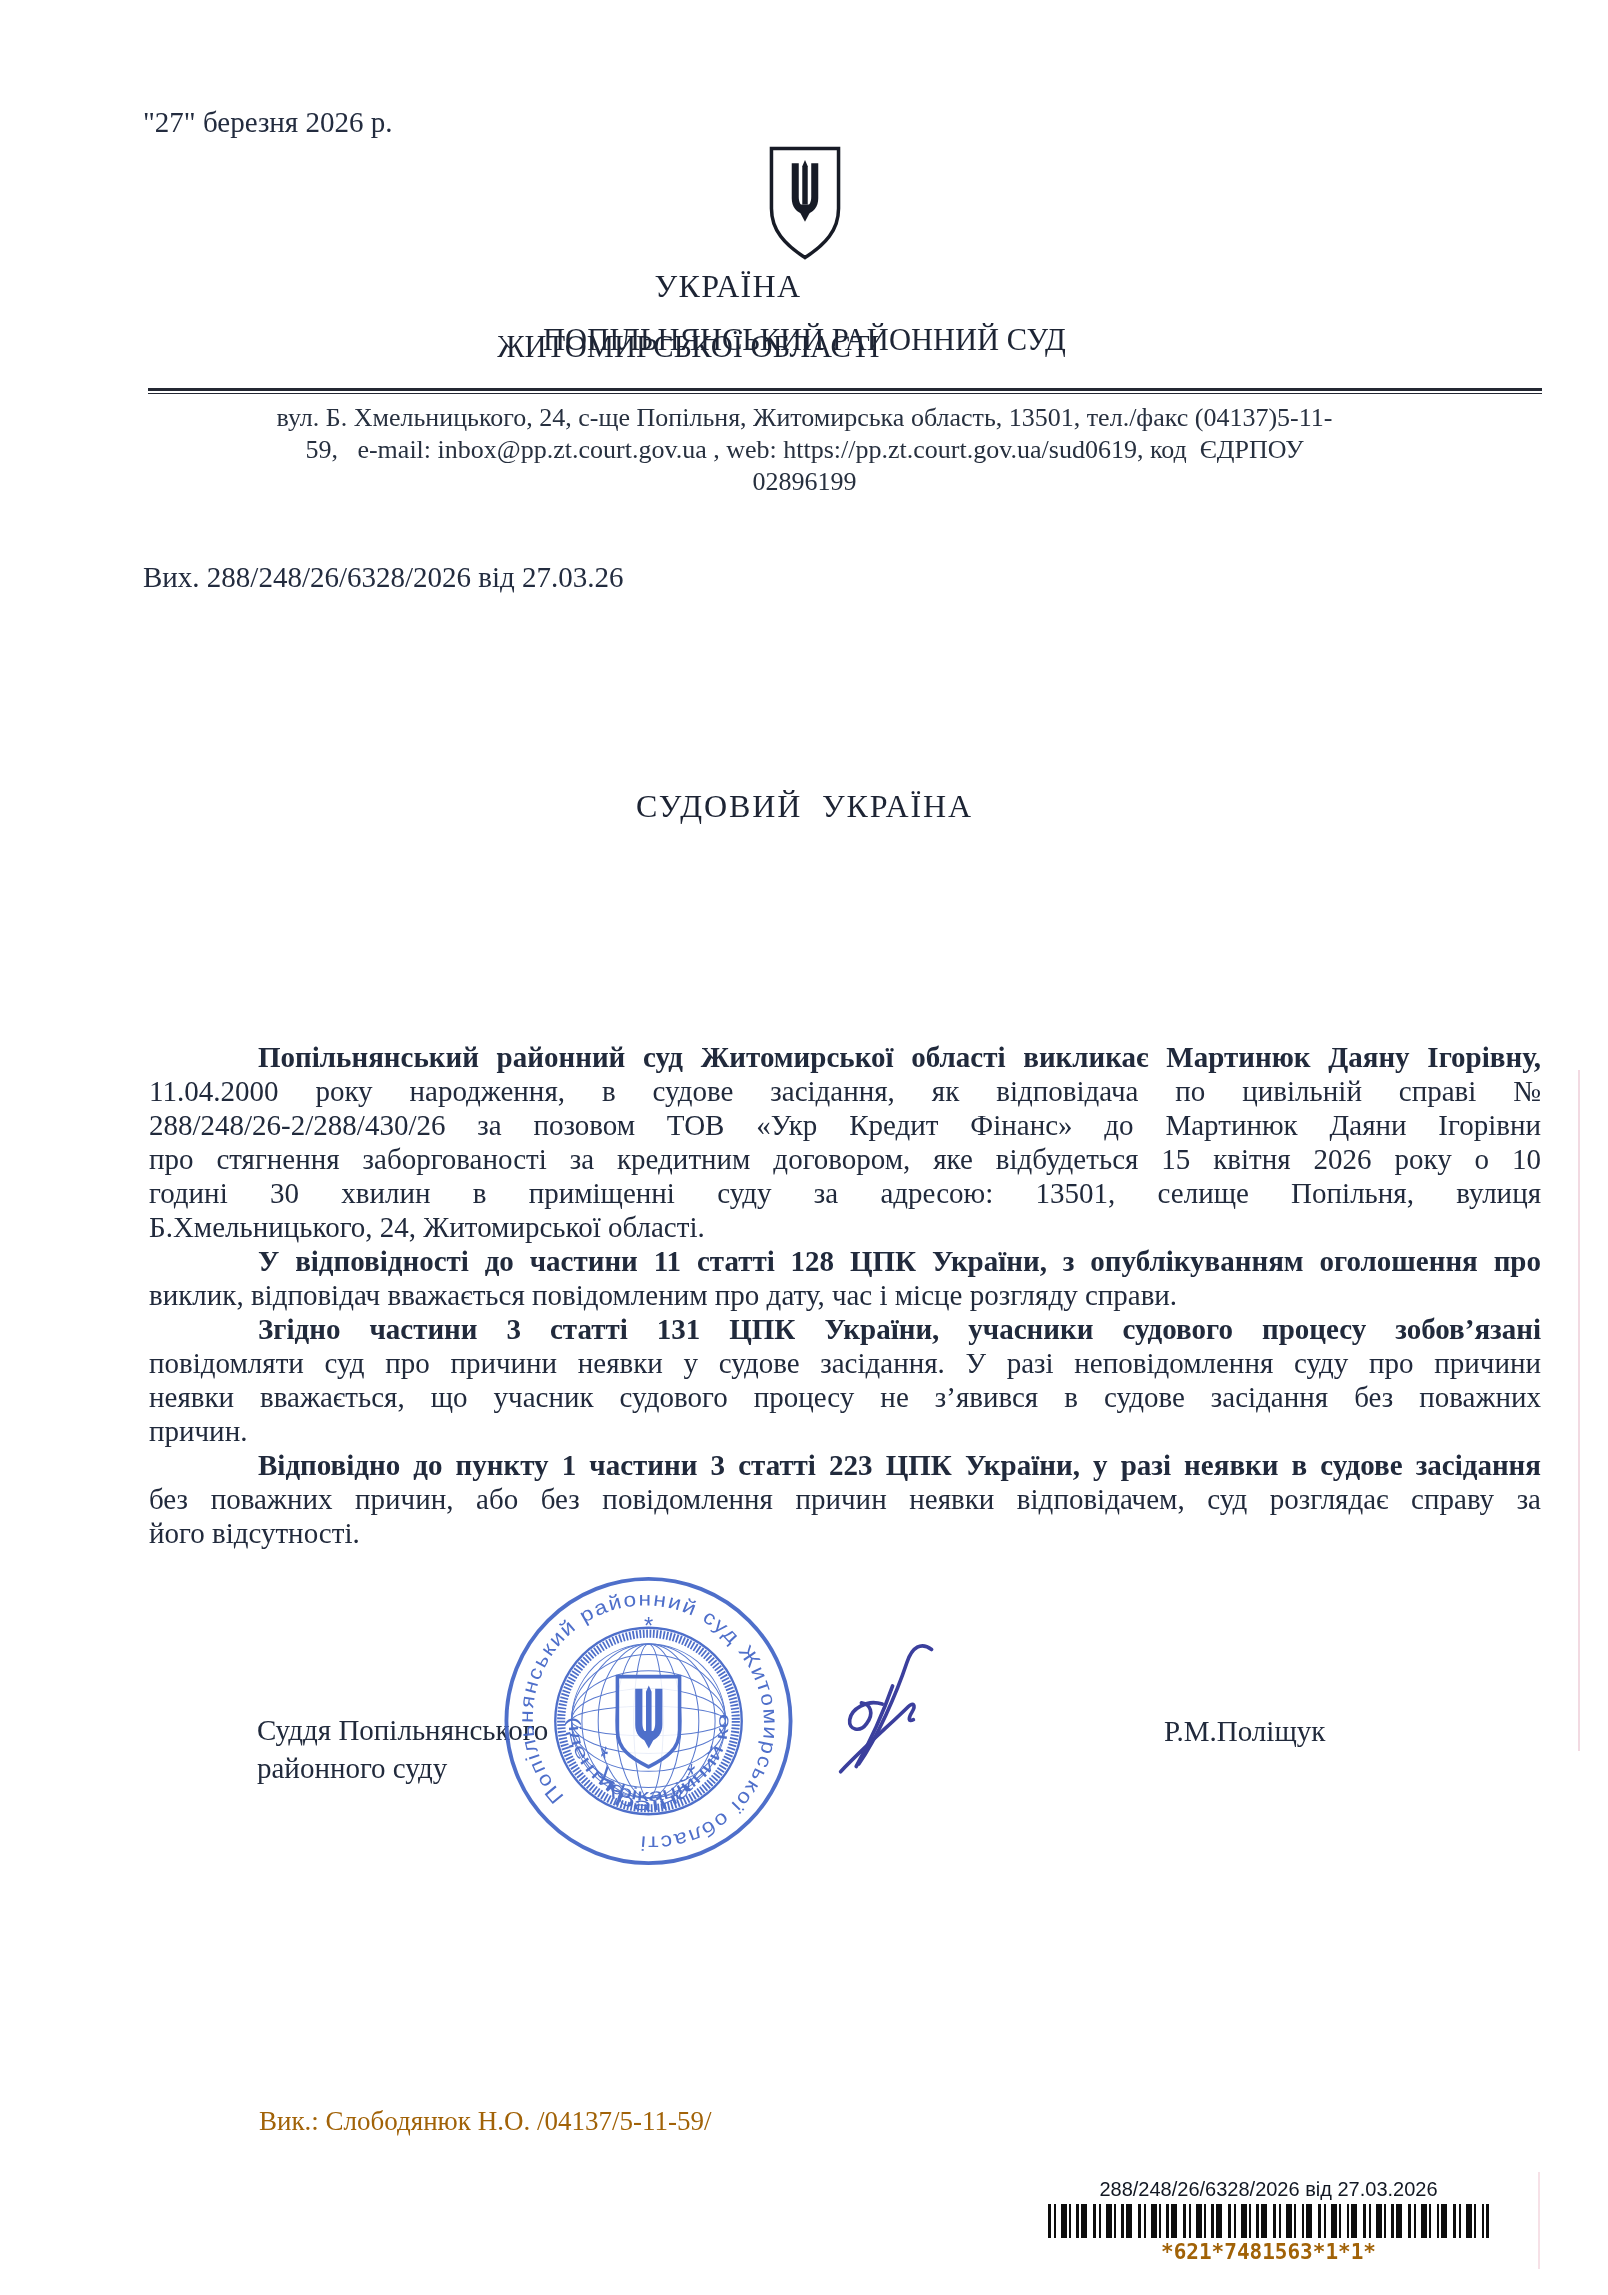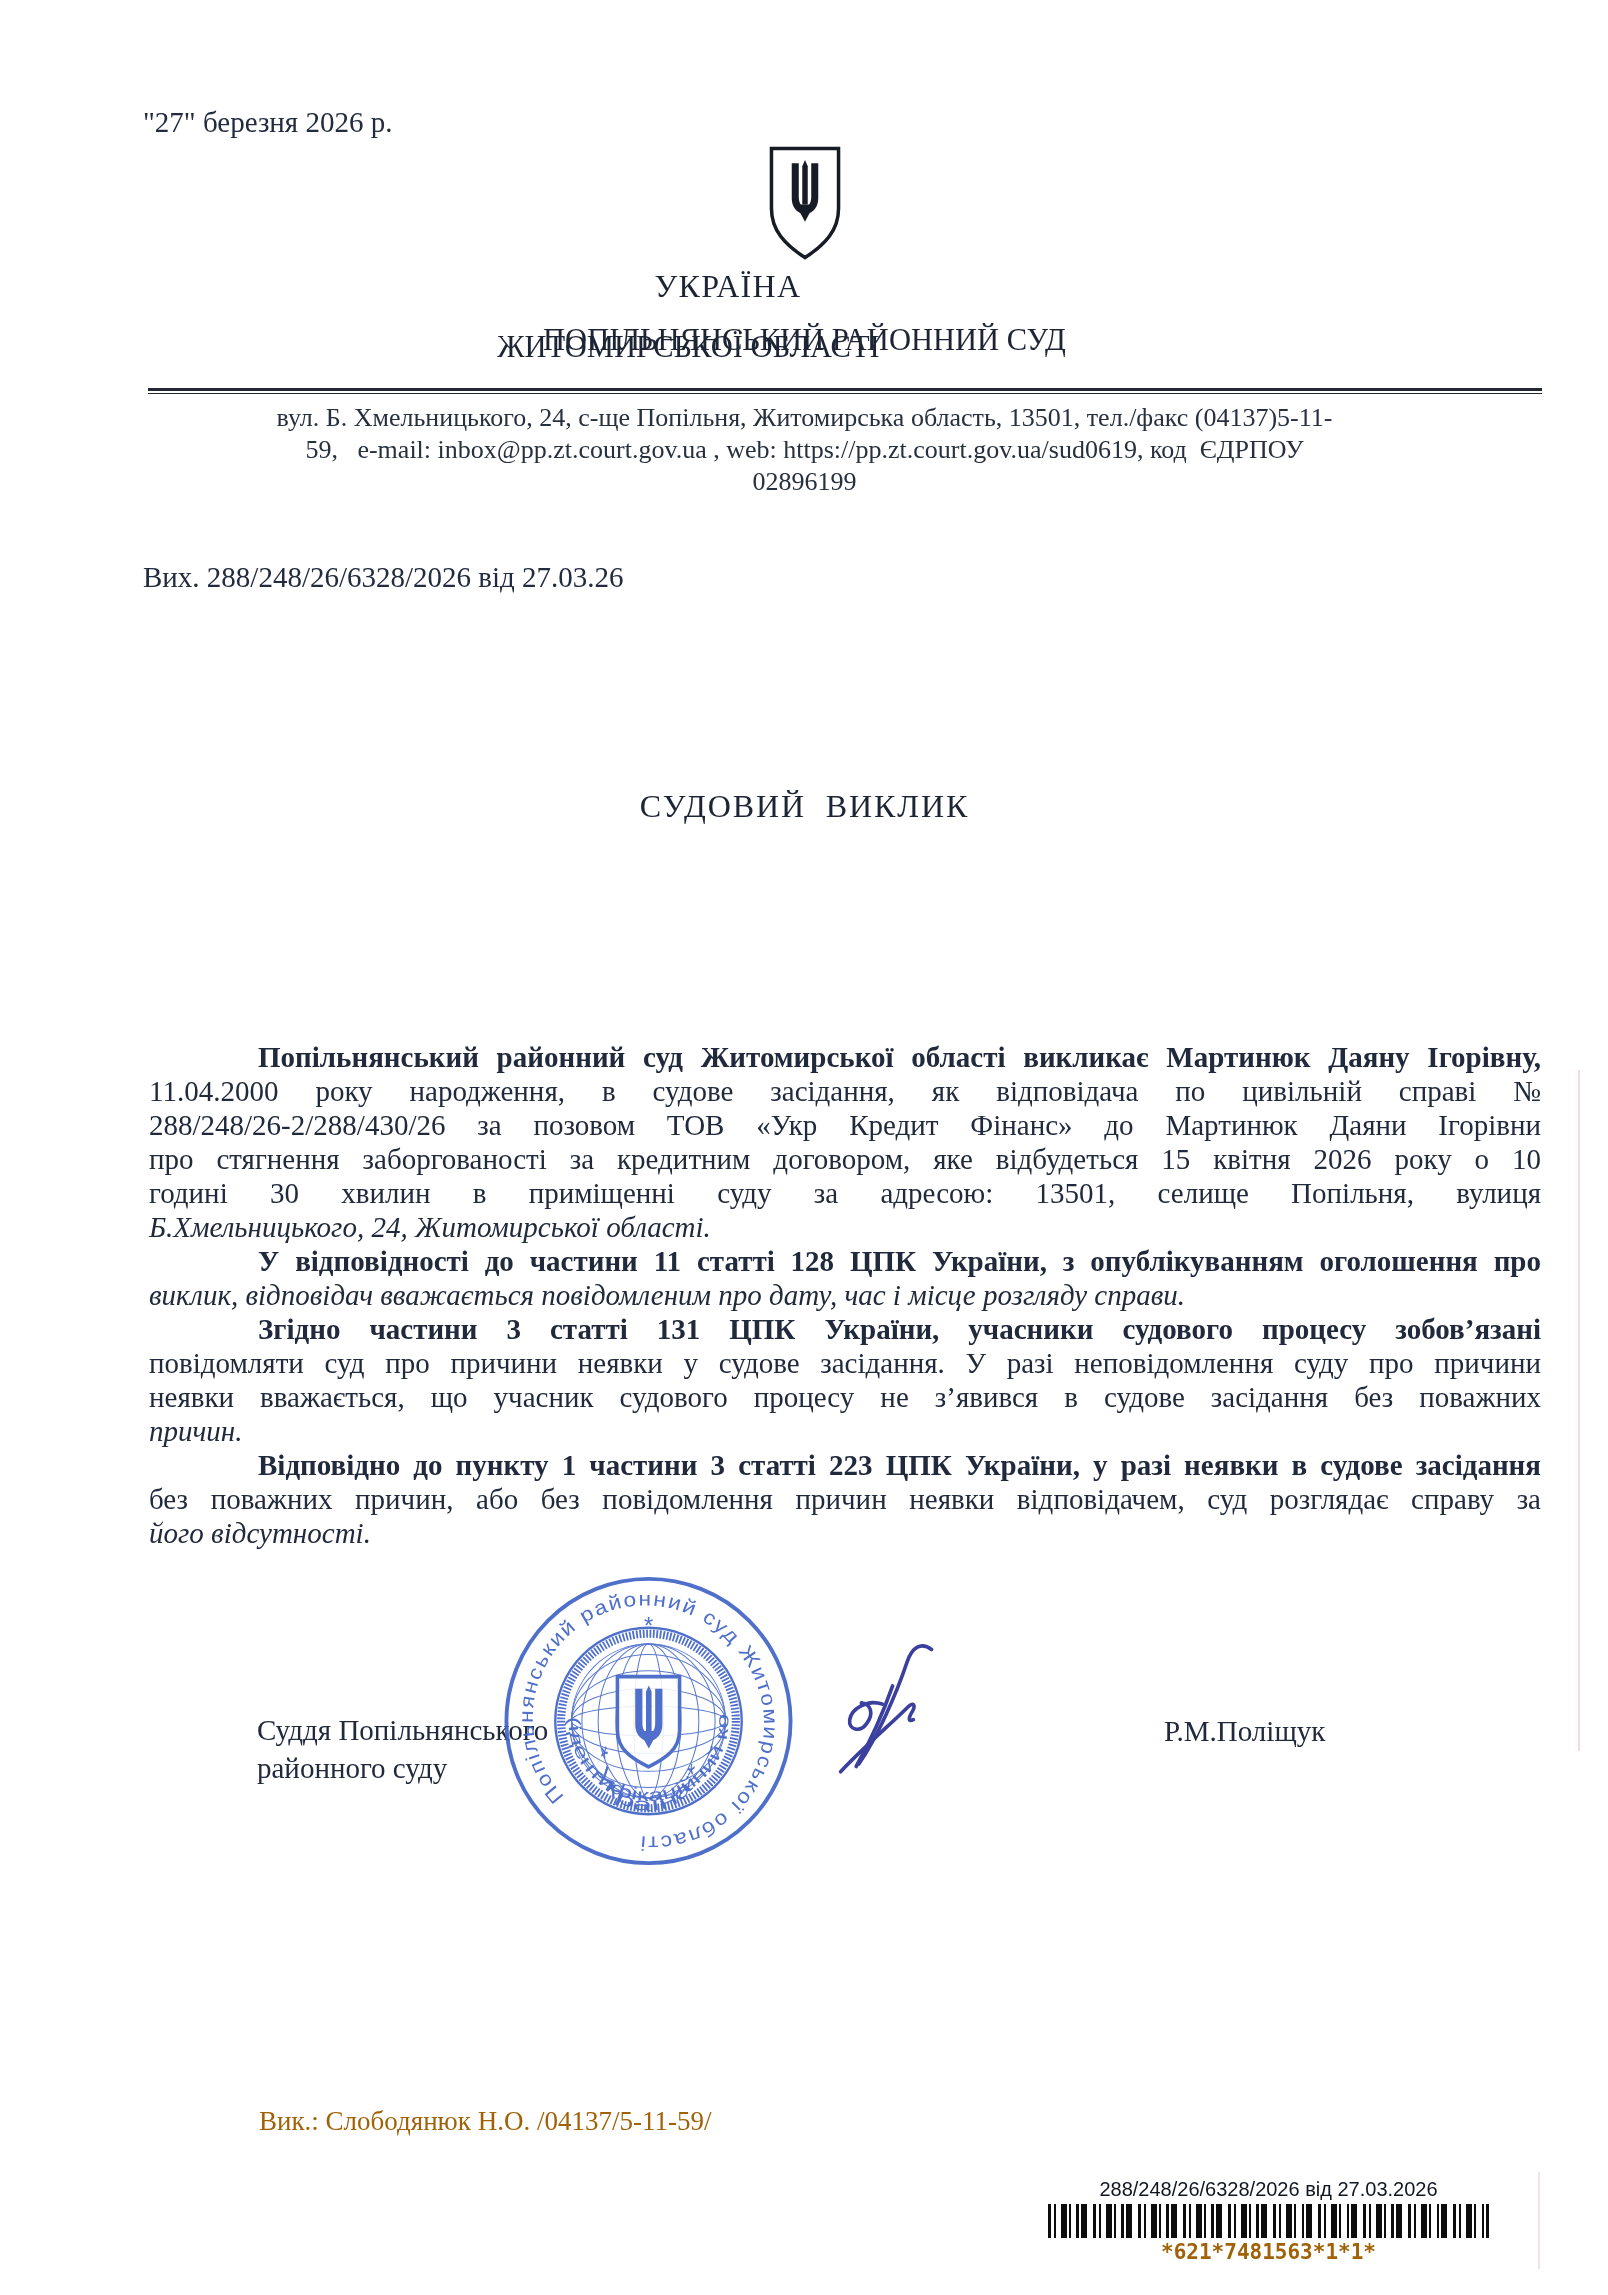--- a/index.html
+++ b/index.html
@@ -28,21 +28,21 @@
 
   .addr{left:110px;top:402px;width:1389px;font-size:26px;line-height:32px;color:#27303f;}
 
   .ref-line{left:143px;top:561px;font-size:29px;}
 
   .doc-title{left:0;top:788px;width:1609px;font-size:32px;letter-spacing:1.9px;color:#1d2434;}
 
   .body-text{left:149px;top:1040px;width:1392px;font-size:29px;line-height:34px;color:#212a3c;}
   .bline{text-align:justify;text-align-last:justify;}
   .bline.first{text-indent:109px;font-weight:bold;}
-  .bline.last{text-align-last:left;font-style:italic;}
+  .bline.last{text-align-last:left;}
 
   .sig-label{left:257px;top:1711px;font-size:29px;line-height:38px;color:#212a3c;}
   .sig-name{left:1164px;top:1715px;font-size:29px;color:#212a3c;}
 
   .stamp{left:499px;top:1573px;width:299px;height:296px;opacity:0.92;}
   .signature{left:825px;top:1635px;width:130px;height:159px;}
 
   .executor-line{left:259px;top:2106px;font-size:27px;color:#a16207;}
 
   .barcode-block{left:1048px;top:2178px;width:441px;}
@@ -94,21 +94,21 @@
   <div class="abs rule"></div>
 
   <div class="abs addr center">
     <div class="pre">вул. Б. Хмельницького, 24, с-ще Попільня, Житомирська область, 13501, тел./факс (04137)5-11-</div>
     <div class="pre">59,   e-mail: inbox@pp.zt.court.gov.ua , web: https://pp.zt.court.gov.ua/sud0619, код  ЄДРПОУ</div>
     <div class="pre">02896199</div>
   </div>
 
   <div class="abs ref-line pre">Вих. 288/248/26/6328/2026 від 27.03.26</div>
 
-  <div class="abs doc-title center pre">СУДОВИЙ  ВИКЛИК</div>
+  <div class="abs doc-title center pre">СУДОВИЙ  УКРАЇНА</div>
 
   <div class="abs body-text">
       <div class="bline first">Попільнянський районний суд Житомирської області викликає Мартинюк Даяну Ігорівну,</div>
       <div class="bline">11.04.2000 року народження, в судове засідання, як відповідача по цивільній справі №</div>
       <div class="bline">288/248/26-2/288/430/26 за позовом ТОВ «Укр Кредит Фінанс» до Мартинюк Даяни Ігорівни</div>
       <div class="bline">про стягнення заборгованості за кредитним договором, яке відбудеться 15 квітня 2026 року о 10</div>
       <div class="bline">годині 30 хвилин в приміщенні суду за адресою: 13501, селище Попільня, вулиця</div>
       <div class="bline last">Б.Хмельницького, 24, Житомирської області.</div>
       <div class="bline first">У відповідності до частини 11 статті 128 ЦПК України, з опублікуванням оголошення про</div>
       <div class="bline last">виклик, відповідач вважається повідомленим про дату, час і місце розгляду справи.</div>

